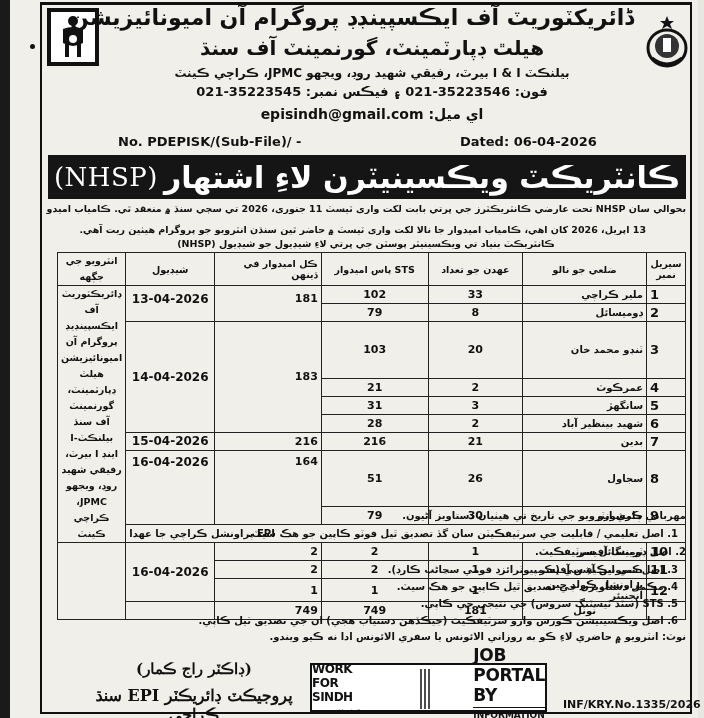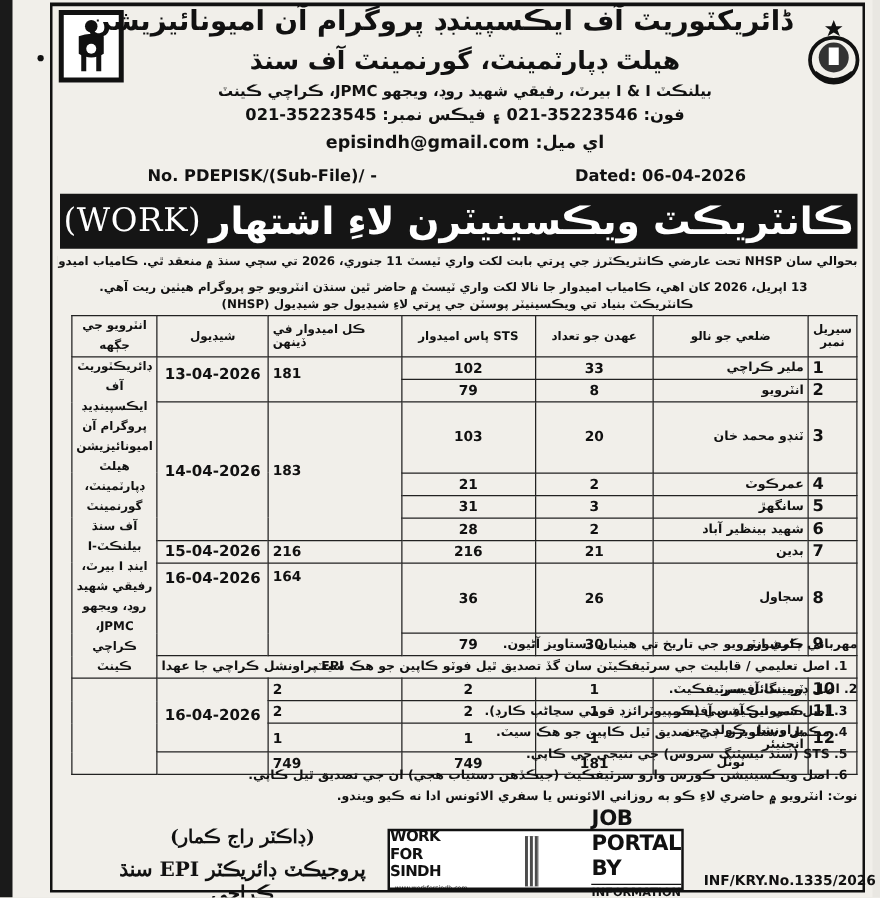--- a/index.html
+++ b/index.html
@@ -24,21 +24,21 @@
   .intro1 { top:203px; text-align:right; }
   .intro2 { top:224px; text-align:right; padding-right:40px; box-sizing:border-box;}
   .intro3 { top:238px; text-align:center; }
   table.sched { position:absolute; left:57px; top:252px; width:629px; border-collapse:collapse; direction:rtl; font-size:11px; background:#f1efea; }
   table.sched th, table.sched td { border:1px solid #222; padding:0 3px; height:17px; font-weight:bold; }
   table.sched th { font-size:9.5px; height:16px; }
   .c-sn { width:32px; text-align:left; font-size:13px; }
   .c-dist { width:117px; text-align:right; font-size:10px; }
   .c-posts { width:88px; text-align:center; }
   .c-sts { width:100px; text-align:center; }
-  .c-total { width:100px; text-align:left; }
+  .c-total { width:100px; text-align:right; }
   .c-date { width:82px; text-align:center; font-size:12px; }
   .c-place { text-align:center; font-size:9.5px; line-height:16px; }
   .sect { text-align:left; font-size:10px; }
   .docs { position:absolute; left:60px; width:626px; direction:rtl; font-size:10px; font-weight:bold; text-align:right; white-space:nowrap; }
   .sign { position:absolute; left:94px; width:200px; text-align:center; direction:rtl; font-weight:bold; font-family:"DejaVu Serif", serif; }
   .sign1 { top:660px; font-size:15px; }
   .sign2 { top:686px; font-size:16px; }
   .portal { position:absolute; left:310px; top:663px; width:237px; height:49px; border:2px solid #111; box-sizing:border-box; background:#fff; display:flex;gap:40px; }
   .portal .left { width:104px; display:flex; flex-direction:column; align-items:center; justify-content:center; border-right:0; }
   .portal .wfs { font-size:12px; font-weight:bold; letter-spacing:-0.5px; }
@@ -83,21 +83,21 @@
 <div class="hdr-line h4">فون: 35223546-021 ۽ فيڪس نمبر: 35223545-021</div>
 <div class="hdr-line h5">
   <span>اي ميل:</span>
   <span>episindh@gmail.com</span>
 </div>
 <div class="refno">No. PDEPISK/(Sub-File)/ -</div>
 <div class="dated" style="left:460px">Dated: 06-04-2026</div>
 
 <div class="banner">
   <span>ڪانٽريڪٽ ويڪسينيٽرن لاءِ اشتهار</span>
-  <span class="nhsp">(WORK)</span>
+  <span class="nhsp">(NHSP)</span>
 </div>
 
 <div class="intro intro1">بحوالي سان NHSP تحت عارضي ڪانٽريڪٽرز جي ڀرتي بابت لکت واري ٽيسٽ 11 جنوري، 2026 تي سڄي سنڌ ۾ منعقد ٿي. ڪامياب اميدوار لاءِ انٽرويو جو شيڊيول</div>
 <div class="intro intro2">13 اپريل، 2026 کان اهي، ڪامياب اميدوار جا نالا لکت واري ٽيسٽ ۾ حاضر ٿين سنڌن انٽرويو جو پروگرام هيٺين ريت آهي.</div>
 <div class="intro intro3">ڪانٽريڪٽ بنياد تي ويڪسينيٽر پوسٽن جي ڀرتي لاءِ شيڊيول جو شيڊيول (NHSP)</div>
 
 <table class="sched">
   <thead>
     <tr>
       <th class="c-sn" style="text-align:center">سيريل نمبر</th>
@@ -114,21 +114,21 @@
       <td class="c-sn">1</td>
       <td class="c-dist">ملير ڪراچي</td>
       <td class="c-posts">33</td>
       <td class="c-sts">102</td>
       <td class="c-total" rowspan="2" style="vertical-align:top;padding-top:6px">181</td>
       <td class="c-date" rowspan="2" style="vertical-align:top;padding-top:6px">13-04-2026</td>
       <td class="c-place" rowspan="10">ڊائريڪٽوريٽ آف ايڪسپينڊيڊ پروگرام آن اميونائيزيشن هيلٿ ڊپارٽمينٽ، گورنمينٽ آف سنڌ بيلنڪٽ-I اينڊ I بيرٽ، رفيقي شهيد روڊ، ويجهو JPMC، ڪراچي ڪينٽ</td>
     </tr>
     <tr>
       <td class="c-sn">2</td>
-      <td class="c-dist">انٽرويو</td>
+      <td class="c-dist">ڊوميسائل</td>
       <td class="c-posts">8</td>
       <td class="c-sts">79</td>
     </tr>
     <tr>
       <td class="c-sn">3</td>
       <td class="c-dist">ٽنڊو محمد خان</td>
       <td class="c-posts">20</td>
       <td class="c-sts">103</td>
       <td class="c-total" rowspan="4">183</td>
       <td class="c-date" rowspan="4">14-04-2026</td>
@@ -156,21 +156,21 @@
       <td class="c-dist">بدين</td>
       <td class="c-posts">21</td>
       <td class="c-sts">216</td>
       <td class="c-total">216</td>
       <td class="c-date">15-04-2026</td>
     </tr>
     <tr>
       <td class="c-sn">8</td>
       <td class="c-dist">سجاول</td>
       <td class="c-posts">26</td>
-      <td class="c-sts">36</td>
+      <td class="c-sts">51</td>
       <td class="c-total" rowspan="2" style="vertical-align:top;padding-top:4px">164</td>
       <td class="c-date" rowspan="2" style="vertical-align:top;padding-top:4px">16-04-2026</td>
     </tr>
     <tr>
       <td class="c-sn">9</td>
       <td class="c-dist">ڄامشورو</td>
       <td class="c-posts">30</td>
       <td class="c-sts">79</td>
     </tr>
     <tr>

